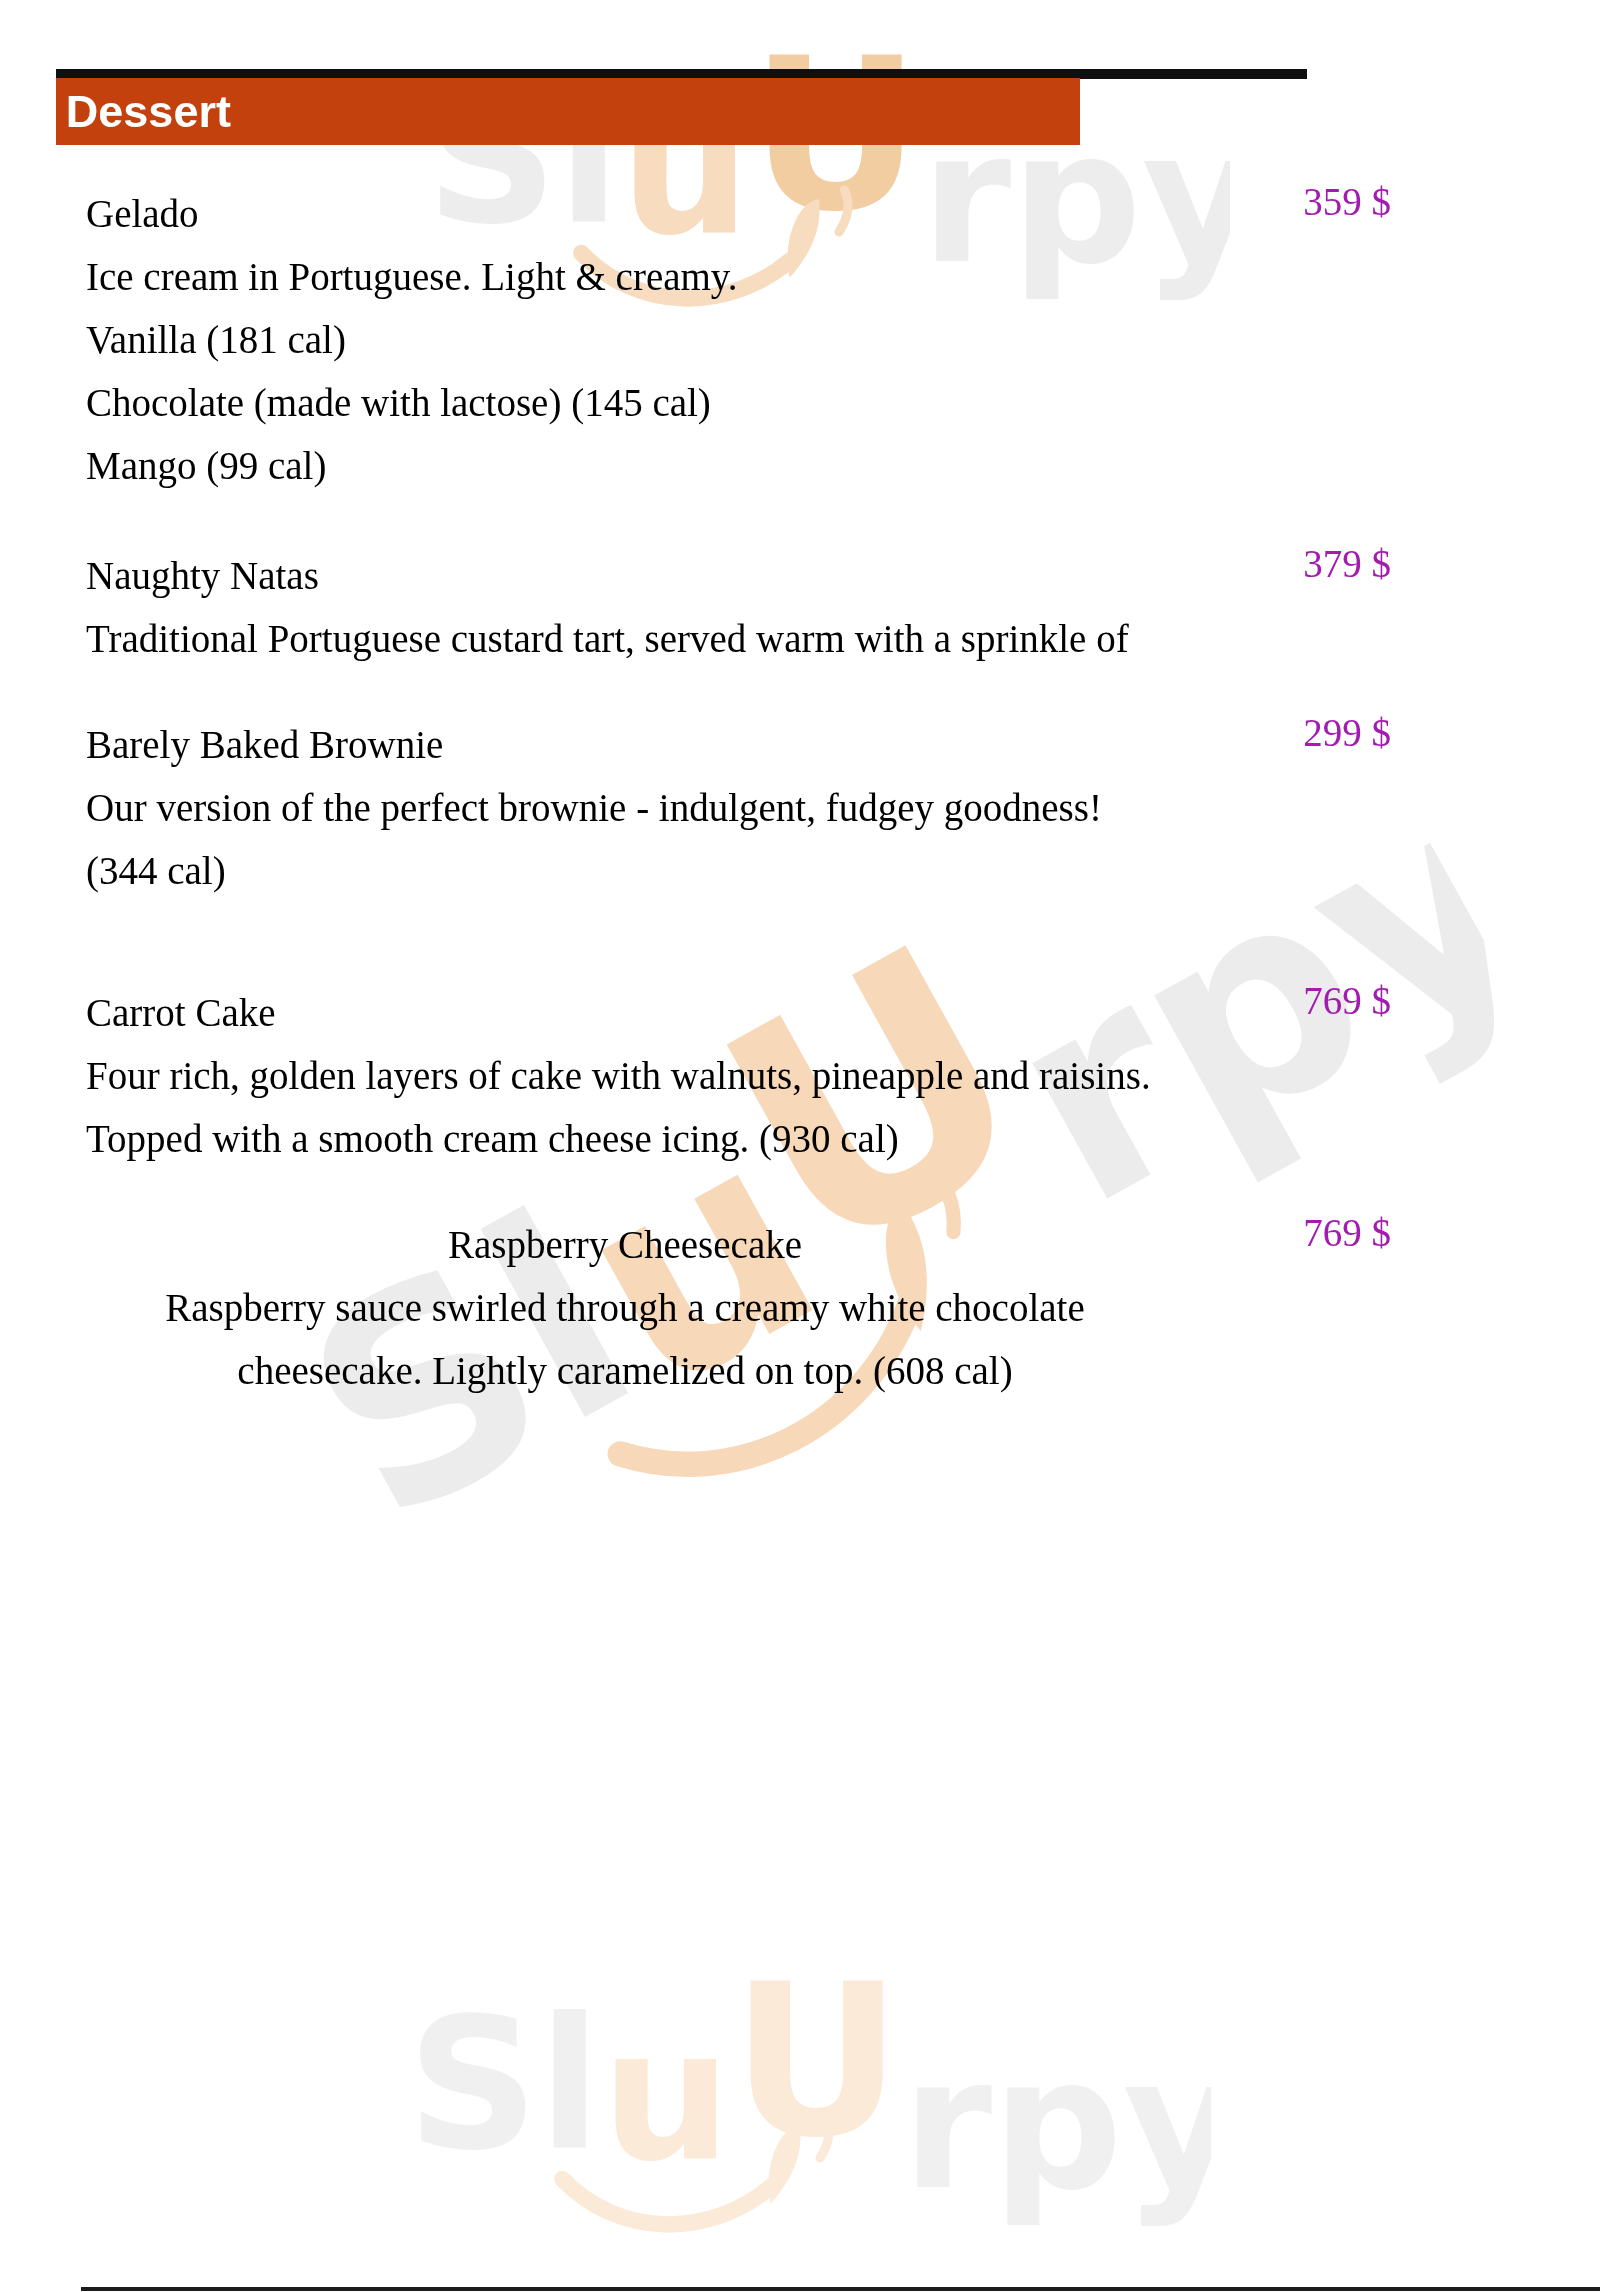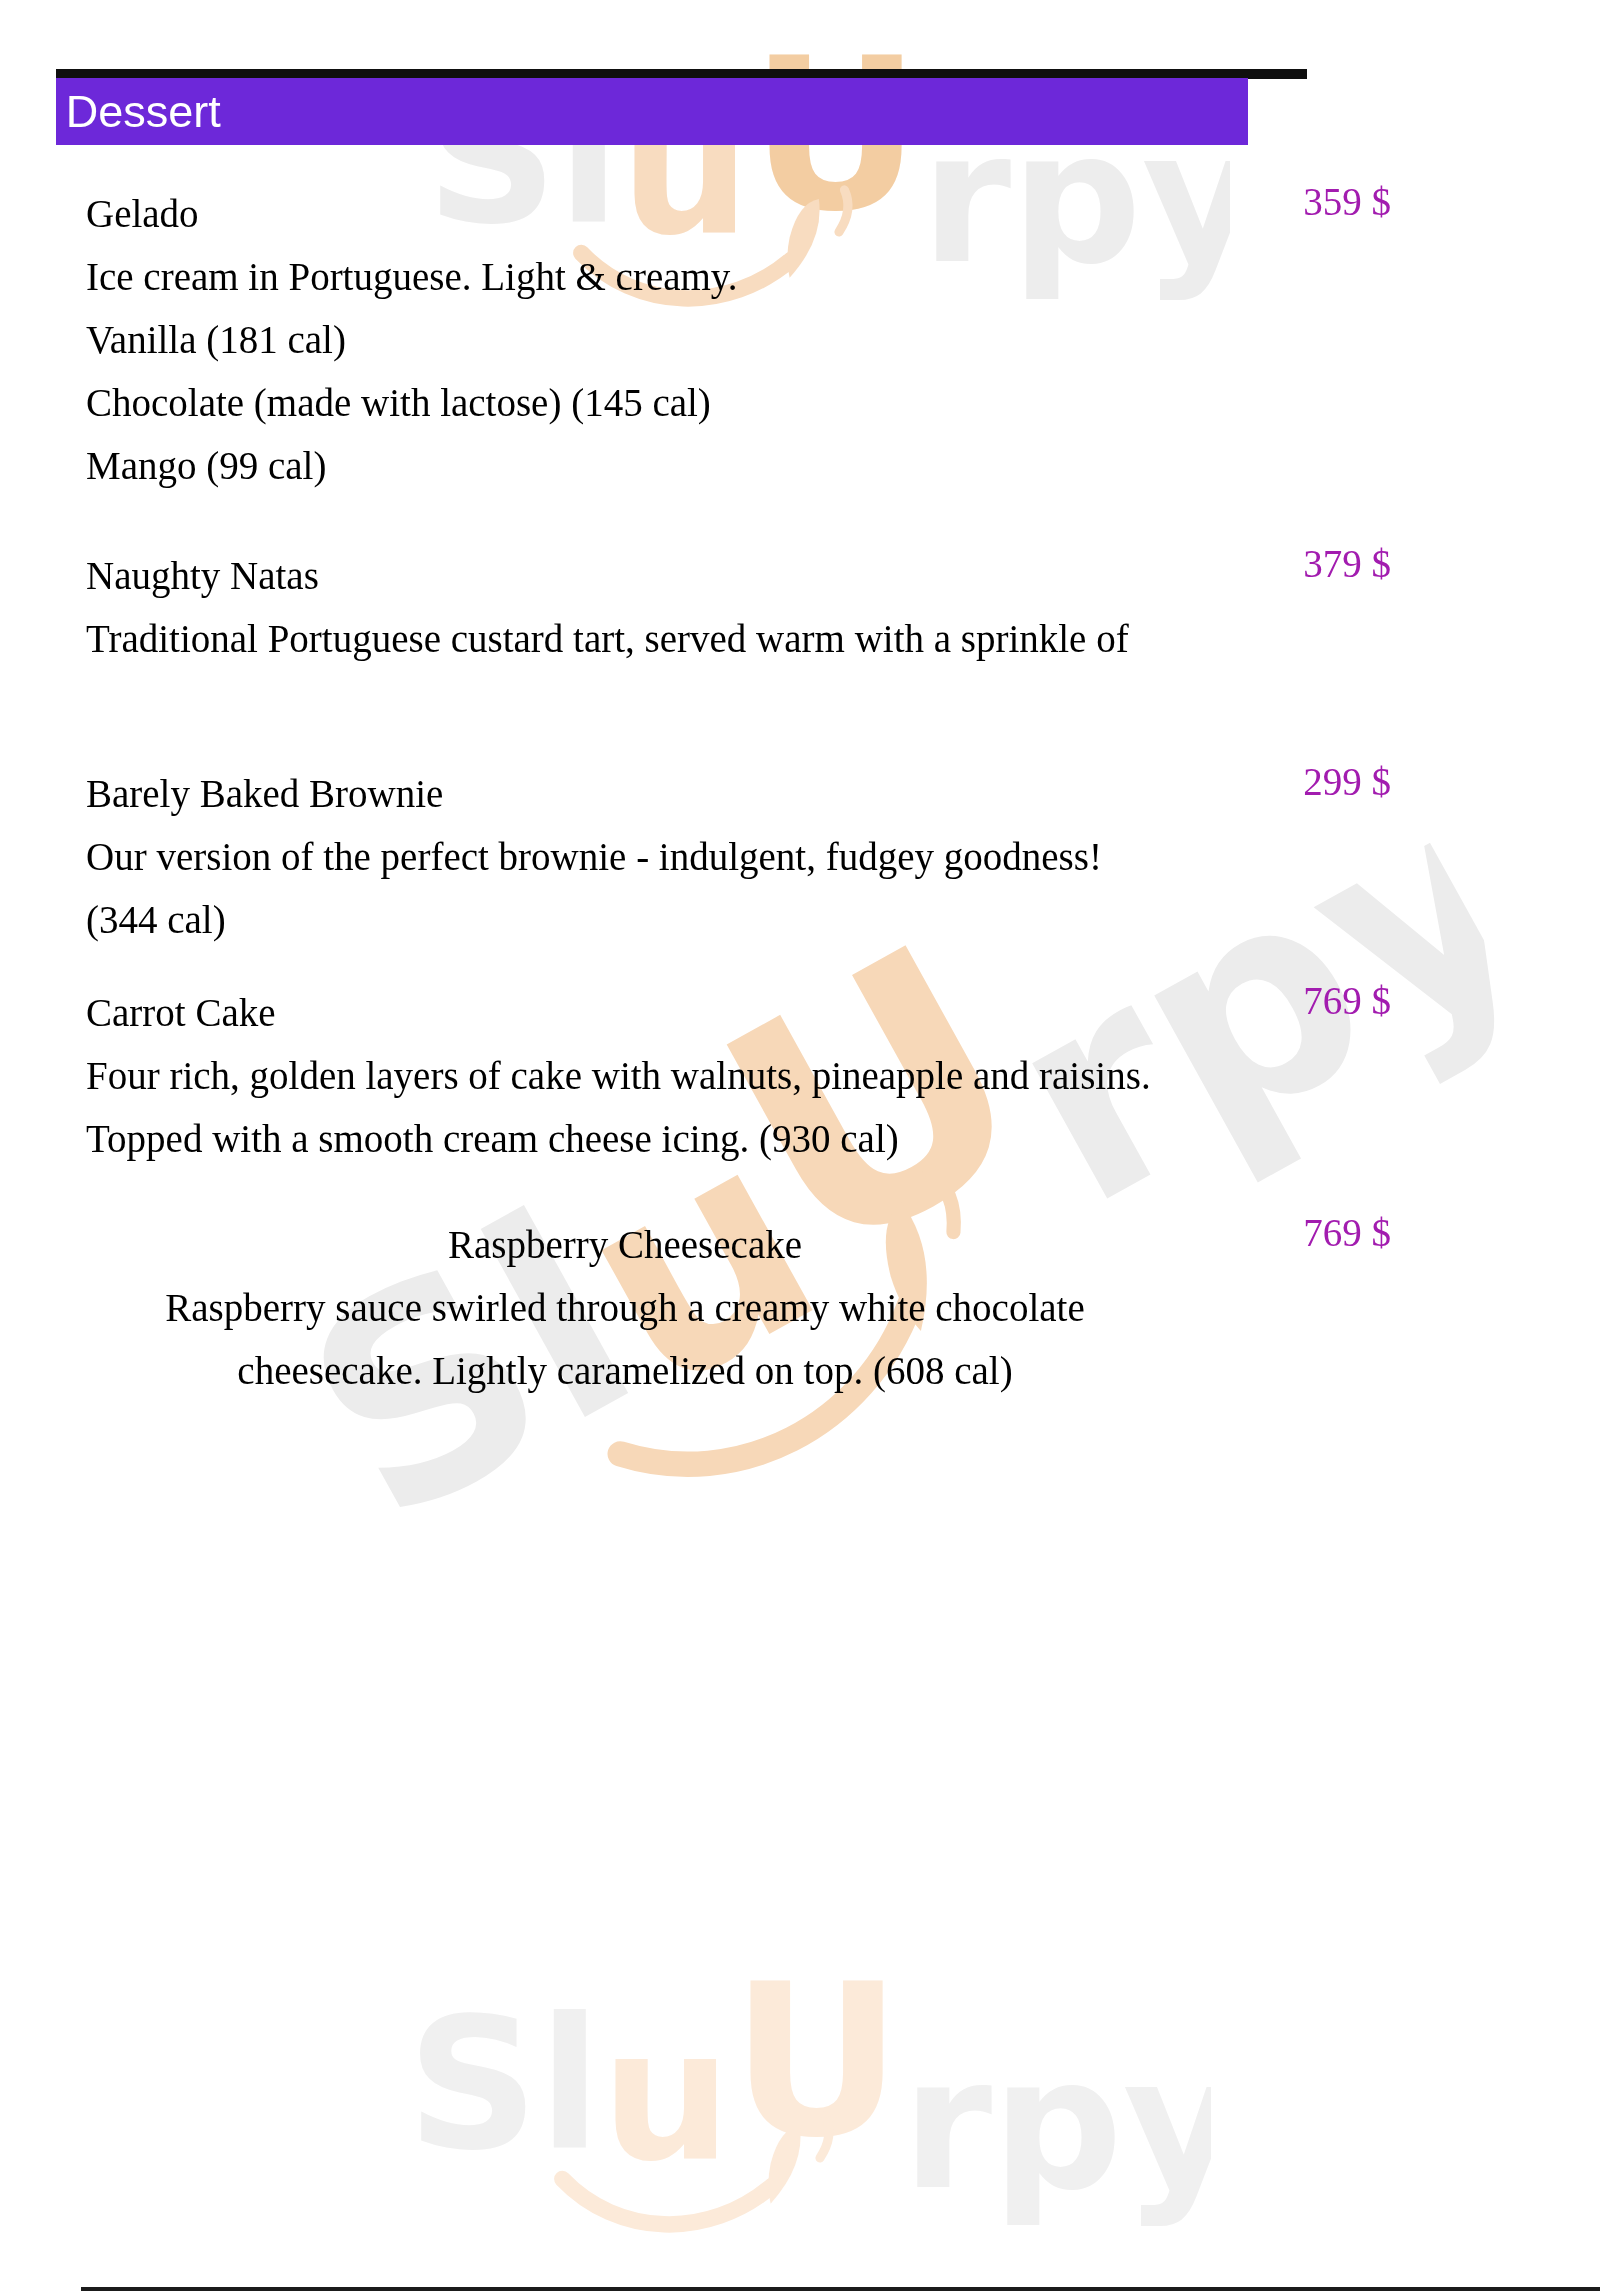--- a/index.html
+++ b/index.html
@@ -15,22 +15,22 @@
   .wm{position:absolute;z-index:1;pointer-events:none;}
   .wm-top{left:426px;top:19.6px;}
   .wm-mid{left:235px;top:1255px;transform:rotate(-29deg);transform-origin:0 0;}
   .wm-bottom{left:407px;top:1946px;}
   
   .top-rule{
     position:absolute;left:56px;top:69px;width:1251px;height:9.8px;
     background:#0f0f0f;z-index:3;
   }
   .header-bar{
-    position:absolute;left:56px;top:78px;width:1192px;height:67px;
-    background:#6d28d9;z-index:3;
+    position:absolute;left:56px;top:78px;width:1024px;height:67px;
+    background:#c2410c;z-index:3;font-weight:bold;
   }
   .header-title{
     display:block;
     font-family:"Liberation Sans", sans-serif;
     font-size:45px;line-height:67px;
     color:#ffffff;
     padding-left:9.8px;
     white-space:nowrap;
   }
   
@@ -39,21 +39,21 @@
     font-size:39px;line-height:51px;color:#000000;
   }
   .item div{white-space:nowrap;margin-top:12px;}
   .price{
     position:absolute;right:230px;z-index:2;
     font-size:39px;line-height:51px;color:#a21caf;
     white-space:nowrap;
   }
   .item-1,.price-1{top:176px;}
   .item-2,.price-2{top:538px;}
-  .item-3,.price-3{top:756px;}
+  .item-3,.price-3{top:707px;}
   .item-4,.price-4{top:975px;}
   .item-5,.price-5{top:1207px;text-align:center;}
   
   .bottom-rule{
     position:absolute;left:81px;top:2287px;width:1519px;height:3.9px;
     background:#1b1b1b;z-index:3;
   }
 </style>
 </head>
 <body>

